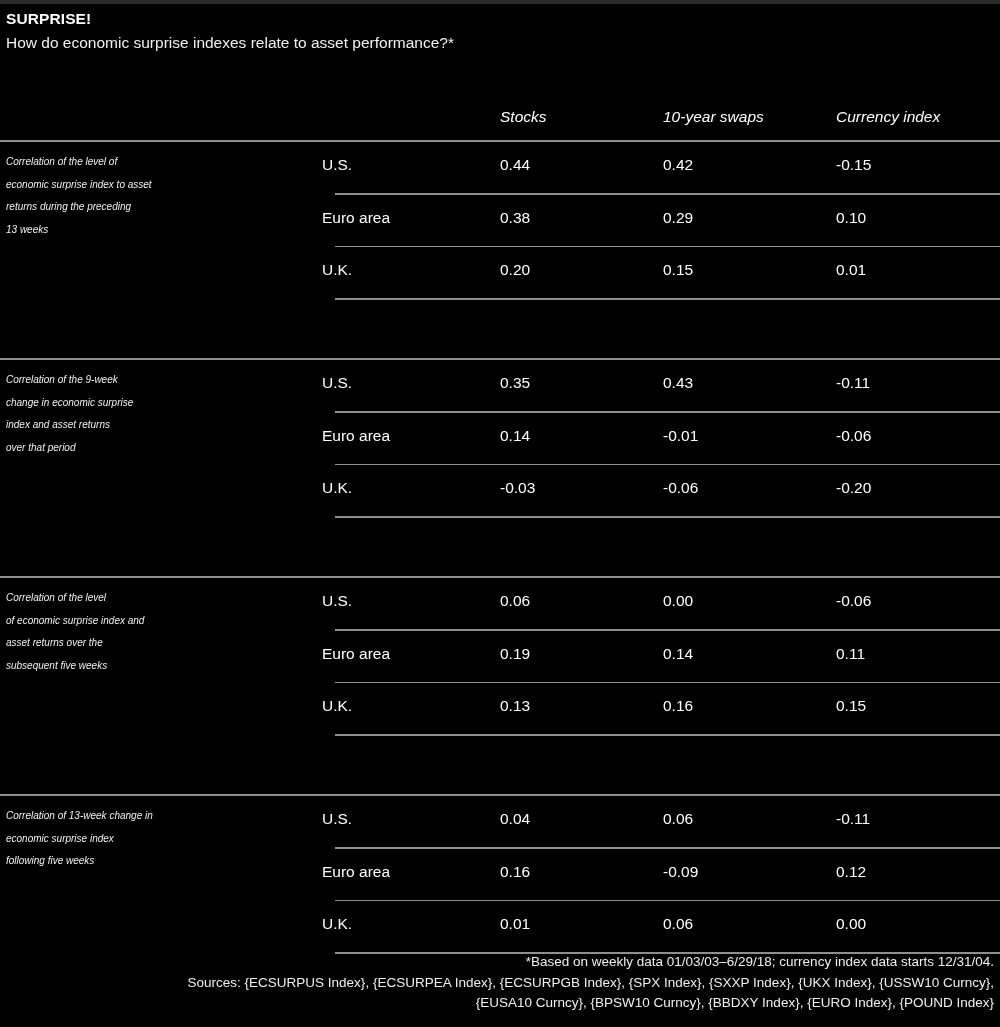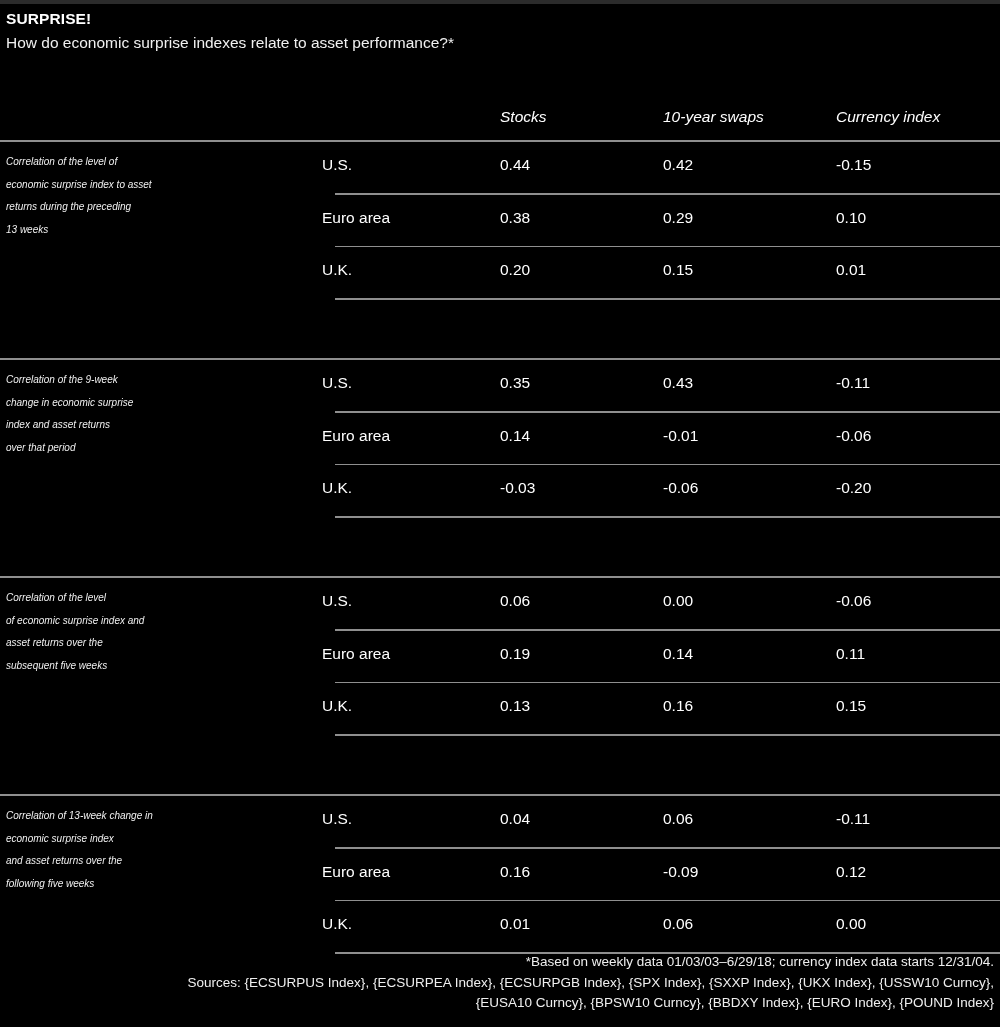--- a/index.html
+++ b/index.html
@@ -256,21 +256,20 @@
     </div>
     <div class="gap"></div>
   </div>
 
   <div class="block">
     <div class="rule-full"></div>
     <div class="block-body">
       <div class="blocklabel">
         <div>Correlation of 13-week change in</div>
         <div>economic surprise index</div>
-        <div>and asset returns over the</div>
         <div>following five weeks</div>
       </div>
       <div class="row">
         <div class="cell c-region">U.S.</div>
         <div class="cell c-stocks">0.04</div>
         <div class="cell c-swaps">0.06</div>
         <div class="cell c-fx">-0.11</div>
       </div>
       <div class="rule-inner"></div>
       <div class="row">

